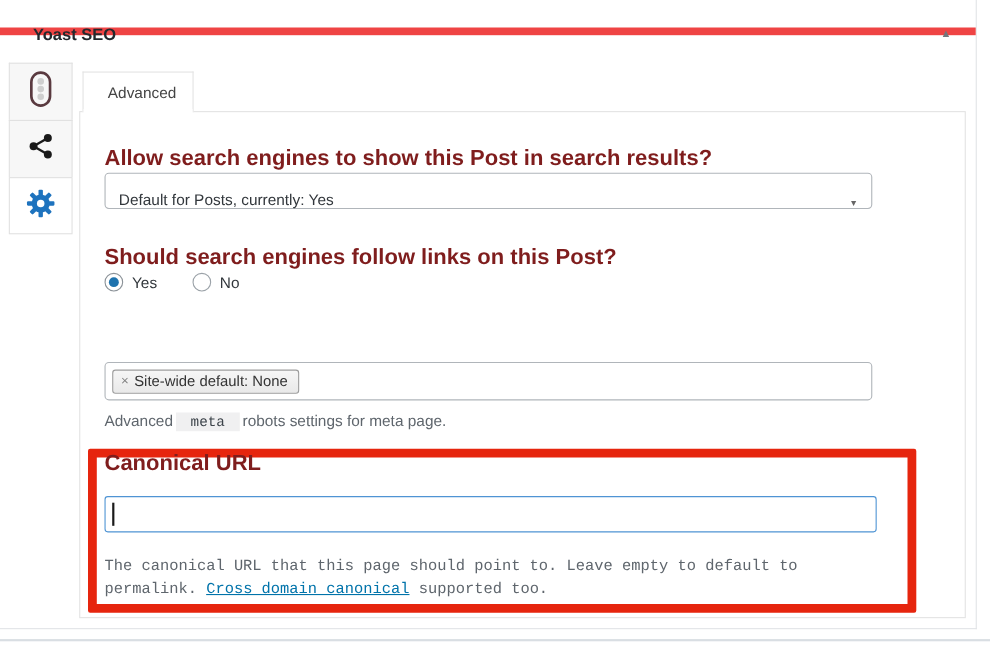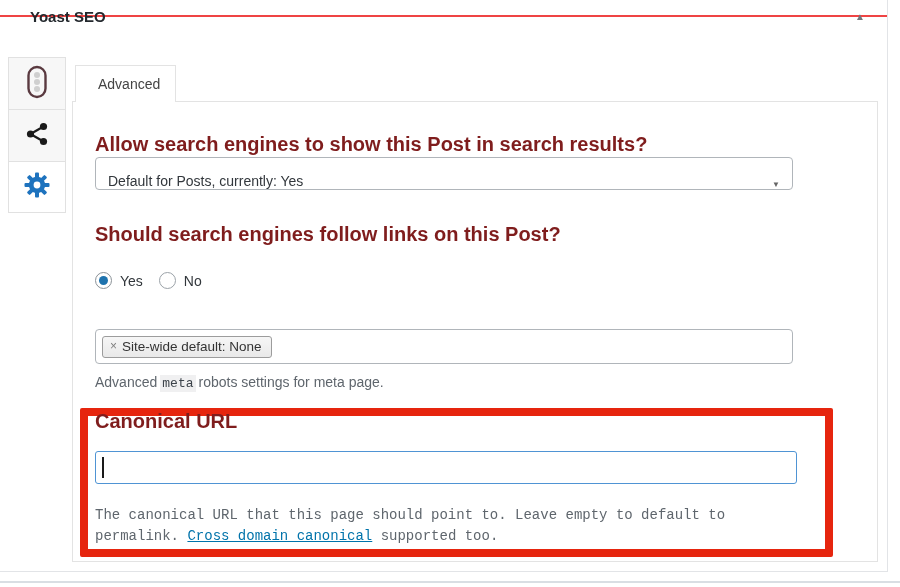--- a/index.html
+++ b/index.html
@@ -14,22 +14,22 @@
   .stage { position: absolute; inset: 0; width: 900px; height: 587px; }
 
   
   .metabox {
     position: absolute; left: 0; top: 0; width: 888px; height: 572px;
     background: #fff;
     border-right: 1px solid #e2e4e7;
     border-bottom: 1px solid #e2e4e7;
   }
   .metabox-header {
-    position: absolute; left: 0; top: 0; width: 100%; height: 17px;
-    border-bottom: 2px solid #ef4444;
+    position: absolute; left: 0; top: 15px; width: 100%; height: 17px;
+    border-bottom: 7px solid #ef4444;
   }
   .metabox-title {
     position: absolute; left: 30px; top: 8px;
     font-size: 15px; font-weight: bold; color: #23282d;
   }
   .collapse-btn {
     position: absolute; right: 12px; top: 4px; width: 30px; height: 26px;
     background: none; border: none; cursor: pointer;
     font-size: 10px; color: #72777c; line-height: 26px; text-align: center;
   }
@@ -83,21 +83,21 @@
     border: 1px solid #b0b5ba; border-radius: 4px; background: #fff;
     font-size: 14px; color: #32373c;
     display: flex; align-items: flex-end;
     padding: 0 12px; cursor: pointer; z-index: 2;
   }
   .select-box .select-arrow {
     margin-left: auto; font-size: 8px; color: #666;
   }
 
   
-  .radio-row { position: absolute; left: 95px; top: 248px; display: flex; align-items: flex-end; gap: 16px; z-index: 2; margin-top: 24px; }
+  .radio-row { position: absolute; left: 95px; top: 248px; display: flex; align-items: flex-end; gap: 32px; z-index: 2; }
   .radio-opt { display: flex; align-items: center; gap: 8px; cursor: pointer; font-size: 14px; color: #32373c; }
   .radio-circle {
     width: 17px; height: 17px; border-radius: 50%;
     border: 1px solid #9ba2a8; background: #fff;
     display: flex; align-items: center; justify-content: center;
   }
   .radio-circle.checked { border-color: #8b9298; }
   .radio-circle.checked::after {
     content: ""; width: 9px; height: 9px; border-radius: 50%;
     background: #1e73ae; display: block;
@@ -118,21 +118,21 @@
   }
   .chip .chip-x { color: #808080; font-size: 12px; cursor: pointer; }
 
   .help-text {
     position: absolute; left: 95px;
     font-size: 14px; color: #5f666d; line-height: 21px; z-index: 2;
   }
   .code {
     font-family: "Liberation Mono", monospace;
     background: #f0f0f1; color: #3c434a;
-    padding: 1px 2px; font-size: 13px; margin: 0 3px;
+    padding: 1px 13px; font-size: 13px; margin: 0 3px;
   }
 
   
   .canonical-input {
     position: absolute; left: 95px; top: 451px; width: 702px; height: 33px;
     border: 1.5px solid #4f94d4; border-radius: 3px; background: #fff;
     display: flex; align-items: center; padding: 0 6px; z-index: 2; cursor: text;
   }
   .caret { width: 1.6px; height: 21px; background: #1a1a1a; }
   a.help-link { color: #0073aa; text-decoration: underline; cursor: pointer; }

